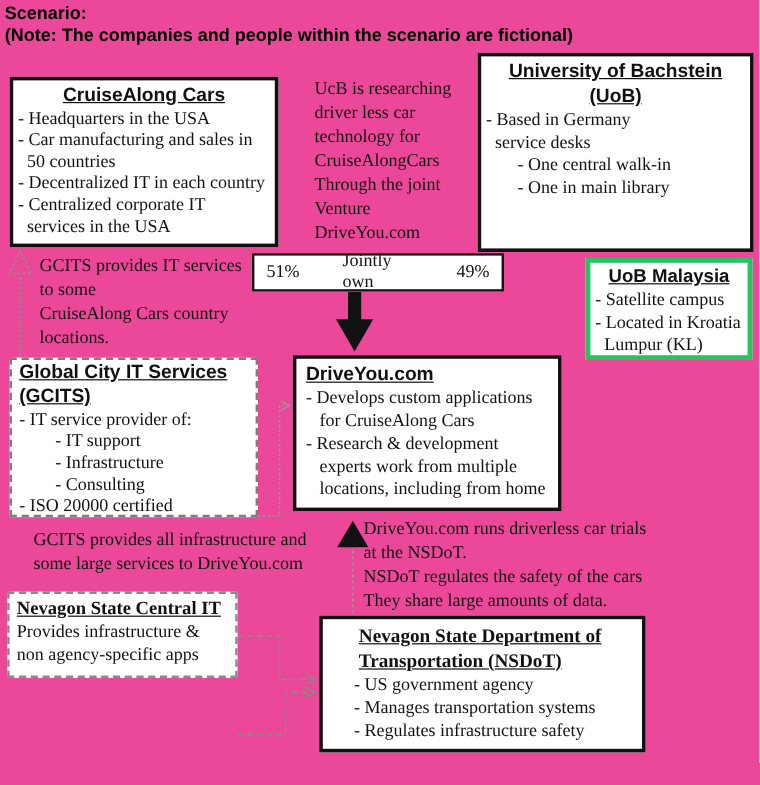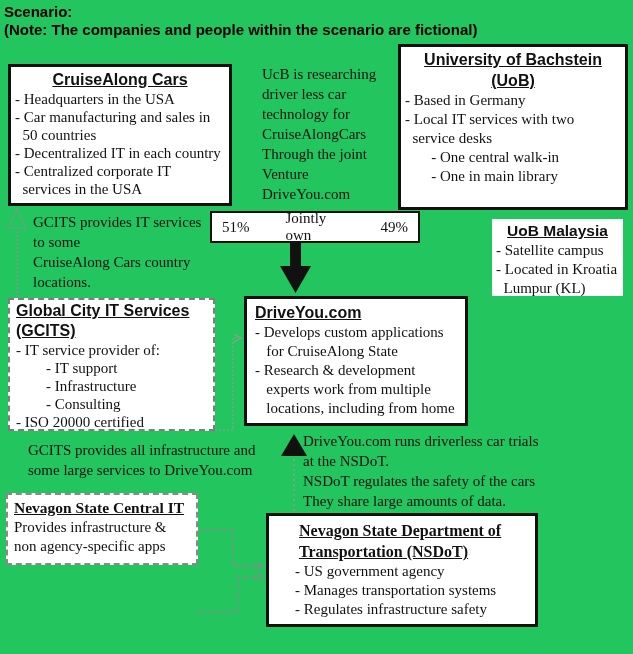--- a/index.html
+++ b/index.html
@@ -1,16 +1,16 @@
 <!DOCTYPE html>
 <html><head>
 <meta charset="utf-8">
 <style>
   html,body{margin:0;padding:0;background:#fff;}
-  #stage{position:relative;width:633px;height:654px;background:#22c55e;overflow:hidden;
+  #stage{position:relative;width:633px;height:654px;background:#ec4899;overflow:hidden;
          font-family:"Liberation Serif",serif;color:#111;}
   .abs{position:absolute;}
   .box{position:absolute;background:#fff;box-sizing:border-box;}
   .b-solid{border:3px solid #111;}
   .b-solid2{border:2px solid #111;}
   .b-dash{border:2px dashed #7d7d7d;}
   .b-gray{border:4px solid #22c55e;}
   .t-sans{font-family:"Liberation Sans",sans-serif;font-weight:bold;text-decoration:underline;
           font-size:16px;line-height:21px;}
   .t-serif{font-family:"Liberation Serif",serif;font-weight:bold;text-decoration:underline;
@@ -82,21 +82,20 @@
     <div class="ln">CruiseAlongCars</div>
     <div class="ln">Through the joint</div>
     <div class="ln">Venture</div>
     <div class="ln">DriveYou.com</div>
   </div>
 
   <div class="box b-solid" style="left:398px;top:44px;width:230px;height:166px;padding:2px 4px;">
     <div class="t-sans center">University of Bachstein</div>
     <div class="t-sans center">(UoB)</div>
     <div class="ln">- Based in Germany</div>
-    <div class="ln">- Local IT services with two</div>
     <div class="ln">  service desks</div>
     <div class="ln">       - One central walk-in</div>
     <div class="ln">       - One in main library</div>
   </div>
 
   <div class="box b-solid2 joint" style="left:210px;top:211px;width:210px;height:32px;">
     <span>51%</span>
     <span>Jointly own</span>
     <span>49%</span>
   </div>
@@ -121,21 +120,21 @@
     <div class="ln-sm">- IT service provider of:</div>
     <div class="ln-sm">        - IT support</div>
     <div class="ln-sm">        - Infrastructure</div>
     <div class="ln-sm">        - Consulting</div>
     <div class="ln-sm">- ISO 20000 certified</div>
   </div>
 
   <div class="box b-solid" style="left:244px;top:296px;width:224px;height:130px;padding:3px 8px;">
     <div class="t-sans">DriveYou.com</div>
     <div class="ln">- Develops custom applications</div>
-    <div class="ln">   for CruiseAlong State</div>
+    <div class="ln">   for CruiseAlong Cars</div>
     <div class="ln">- Research &amp; development</div>
     <div class="ln">   experts work from multiple</div>
     <div class="ln">   locations, including from home</div>
   </div>
 
   <div class="abs note" style="left:28px;top:440px;width:260px;">
     <div class="ln">GCITS provides all infrastructure and</div>
     <div class="ln">some large services to DriveYou.com</div>
   </div>
 

